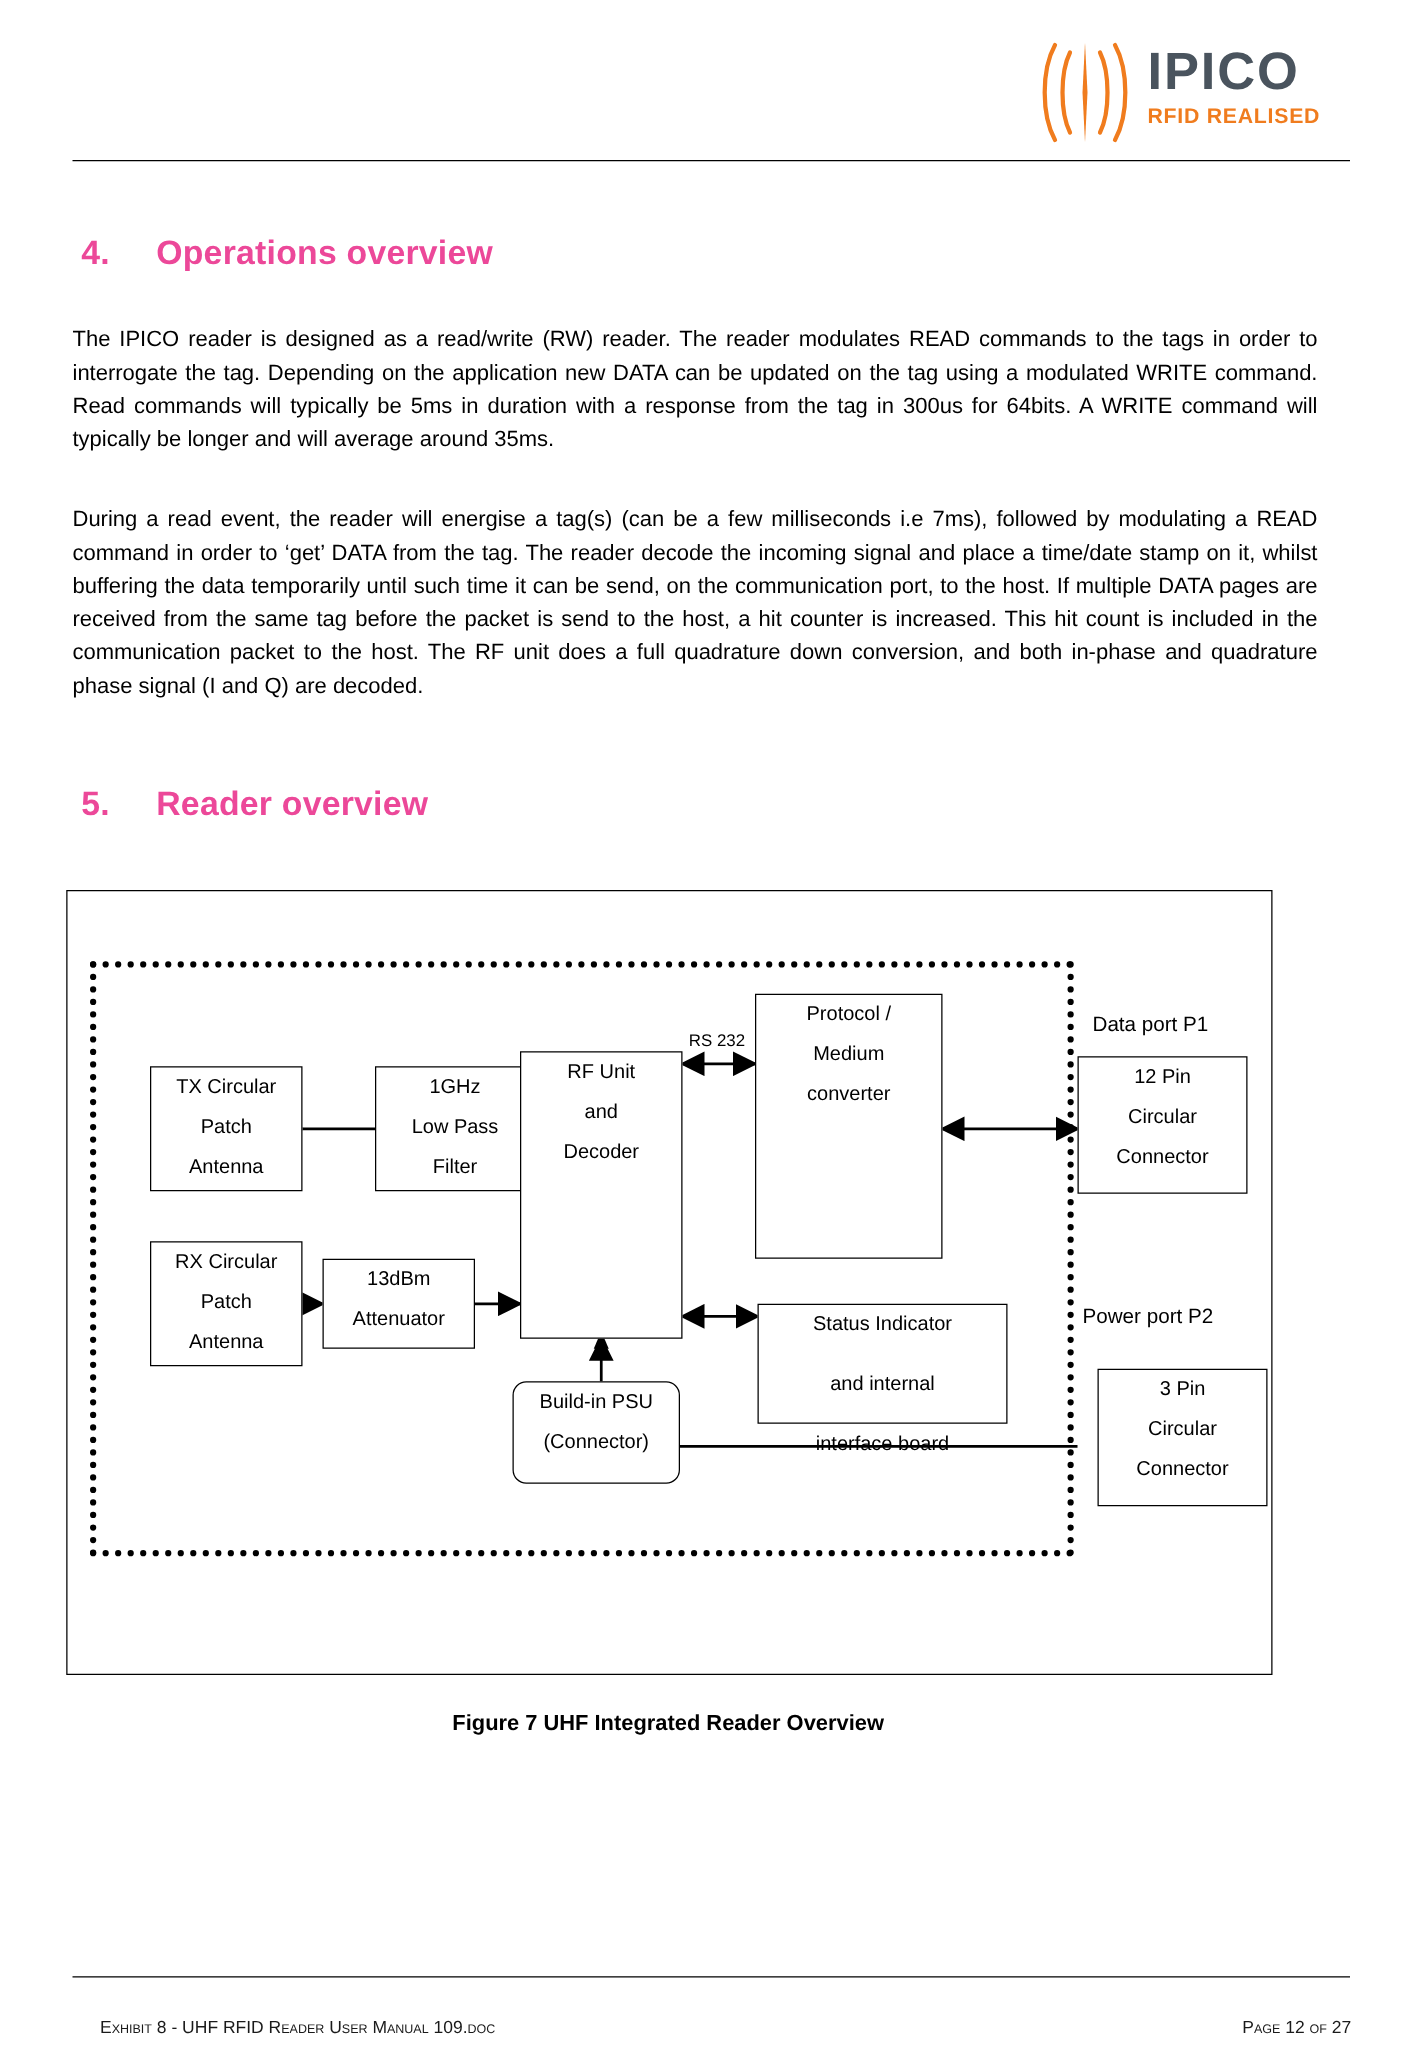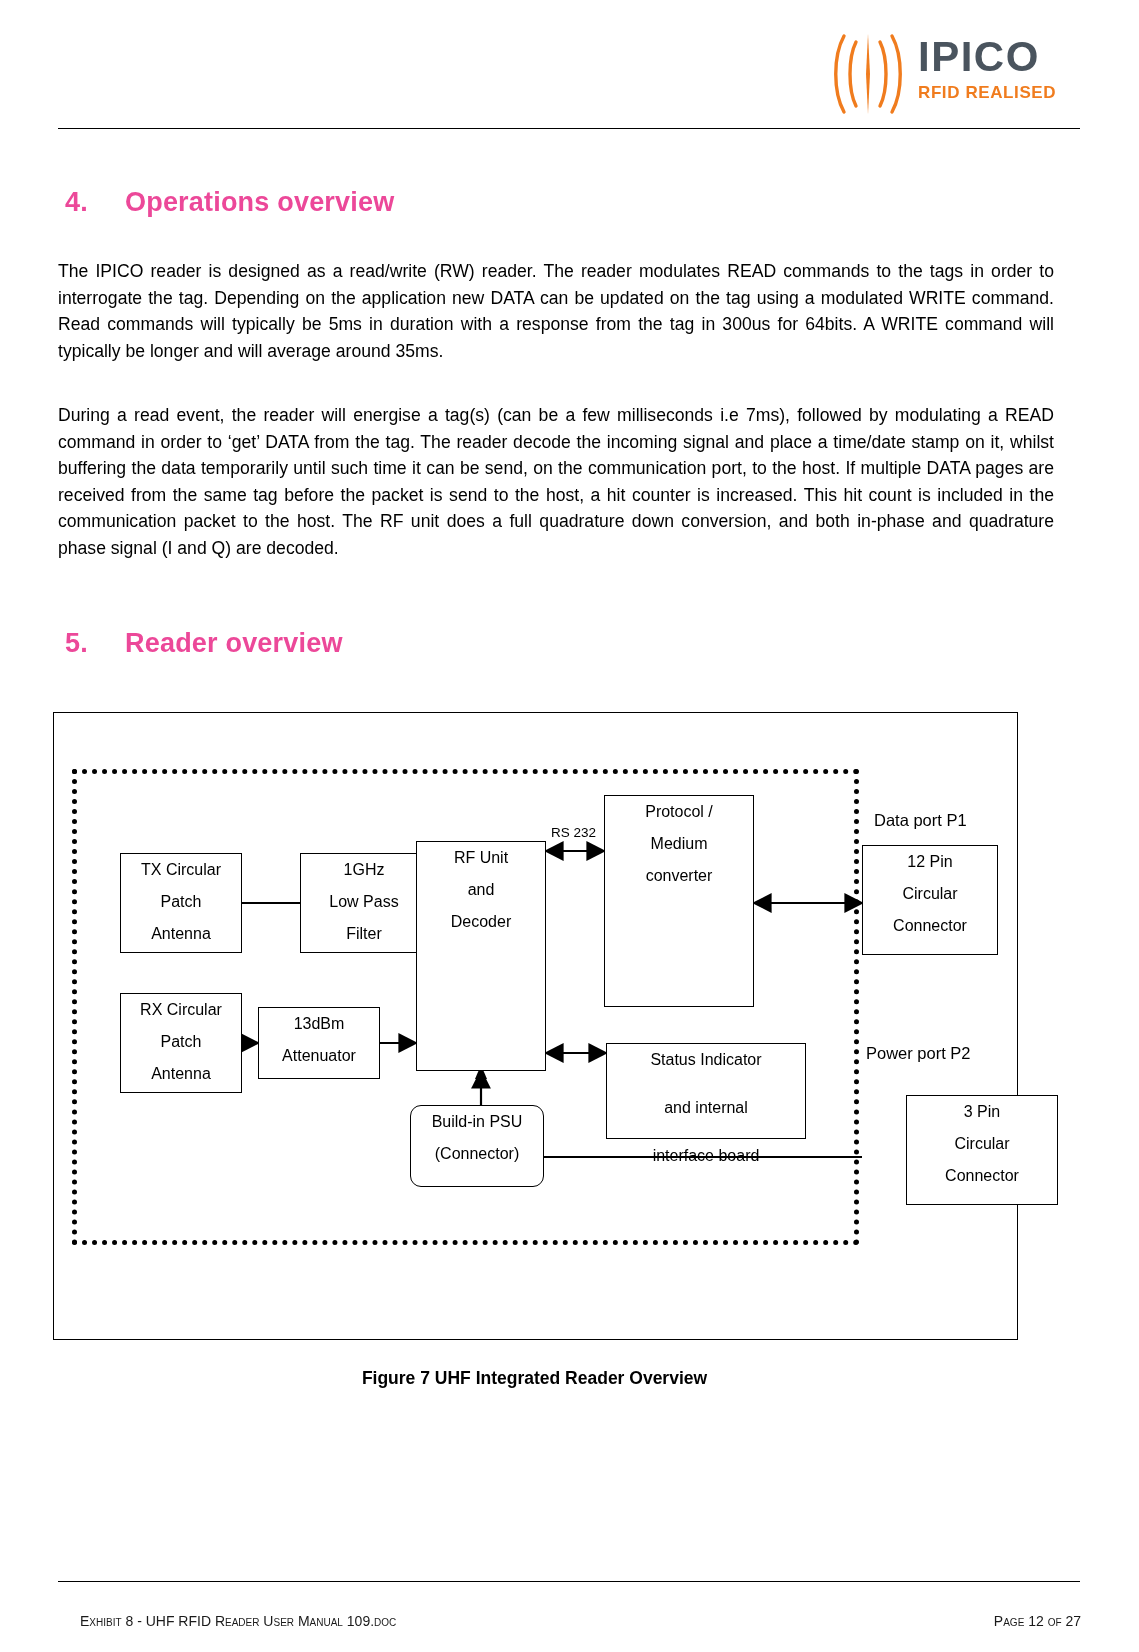--- a/index.html
+++ b/index.html
@@ -307,21 +307,21 @@
     </div>
 
     <div class="dlabel" style="left:820px; top:98px;">Data port P1</div>
     <div class="dbox" style="left:808px; top:132px; width:136px; height:110px;">
       <span>12 Pin</span>
       <span>Circular</span>
       <span>Connector</span>
     </div>
 
     <div class="dlabel" style="left:812px; top:331px;">Power port P2</div>
-    <div class="dbox" style="left:852px; top:382px; width:152px; height:110px;">
+    <div class="dbox" style="left:824px; top:382px; width:136px; height:110px;">
       <span>3 Pin</span>
       <span>Circular</span>
       <span>Connector</span>
     </div>
 
     <div class="dlabel-sm" style="left:497px; top:112px;">RS 232</div>
 
   </div>
 
   <div class="fig-caption">Figure 7 UHF Integrated Reader Overview</div>

